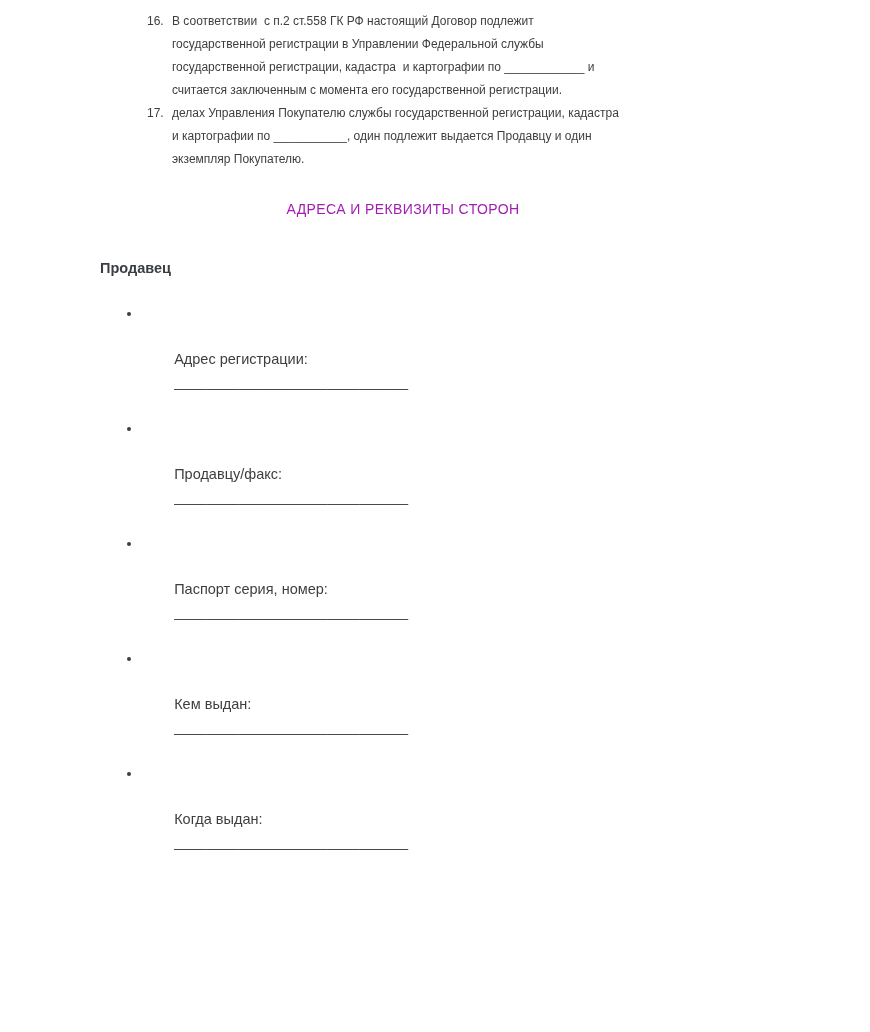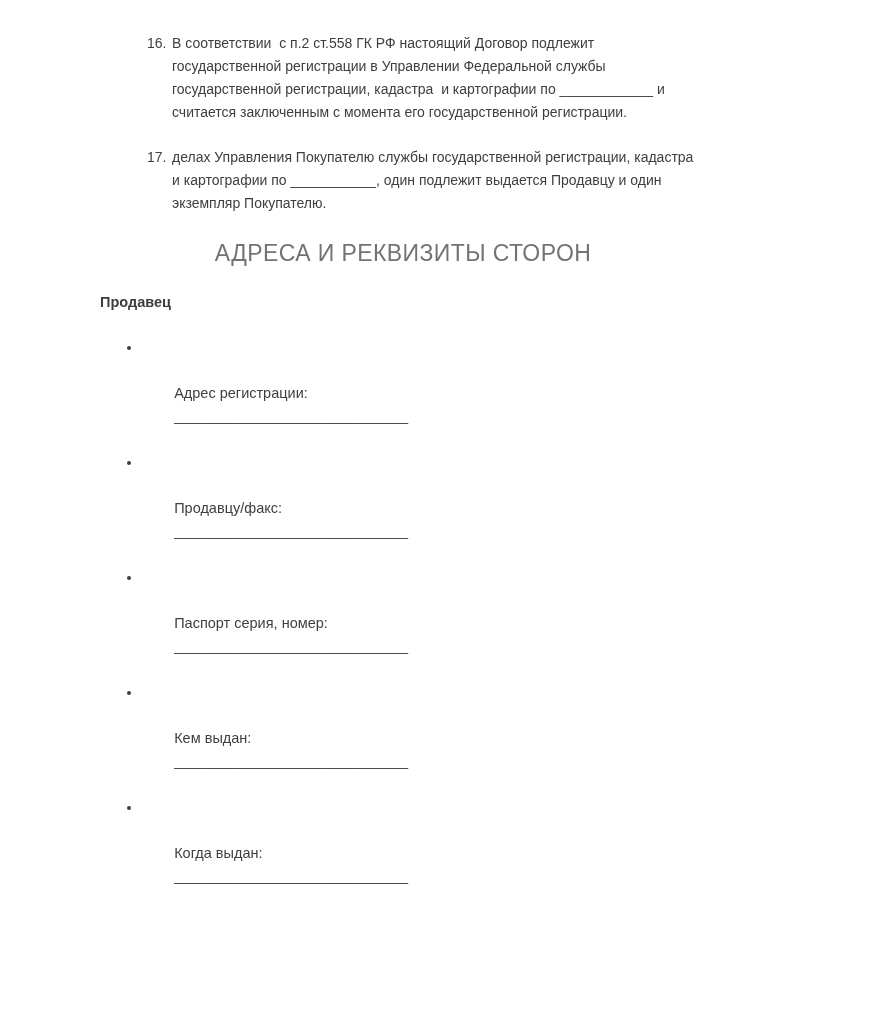--- a/index.html
+++ b/index.html
@@ -13,46 +13,45 @@
     width: 870px;
     height: 1032px;
     background: #ffffff;
     padding-top: 10px;
     overflow: hidden;
   }
   
   .clause {
     display: flex;
     margin-left: 147px;
-    font-size: 14px;
+    font-size: 12px;
     line-height: 23px;
-    margin-top: 22px;
   }
   .clause-number { width: 25px; flex: none; }
   .clause-line { white-space: pre; }
   
   .section-heading {
     margin: 25px 0 0 98px;
     width: 610px;
     text-align: center;
-    font-size: 23px;
+    font-size: 14px;
     line-height: 26px;
     font-weight: 400;
     letter-spacing: 0.4px;
-    color: #737373;
+    color: #a21caf;
   }
   
   .party-title {
     margin-left: 100px;
     font-size: 14.5px;
     line-height: 20px;
     font-weight: 700;
     color: #3a3d41;
   }
-  .party-title.seller { margin-top: 26px; }
+  .party-title.seller { margin-top: 36px; }
   
   .fields { margin-top: 24px; }
   .field-row {
     position: relative;
     padding-left: 150px;
     font-size: 14.5px;
     line-height: 23px;
     white-space: pre;
   }
   .field-row.signature { margin-top: 20px; }

